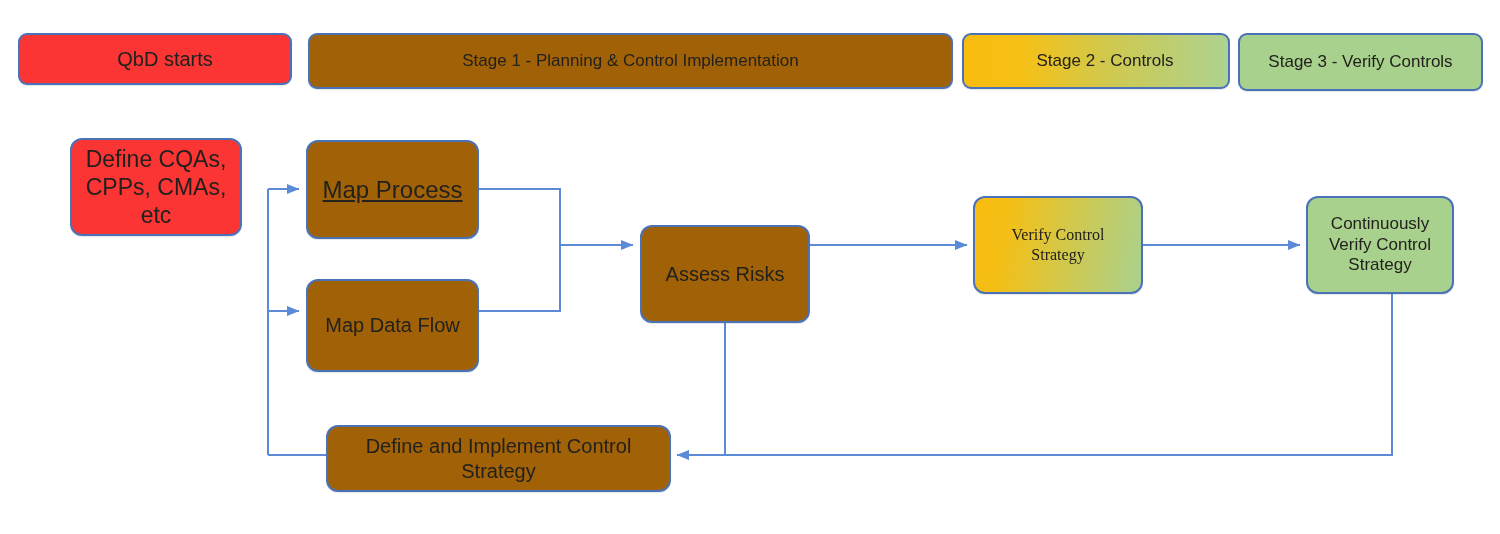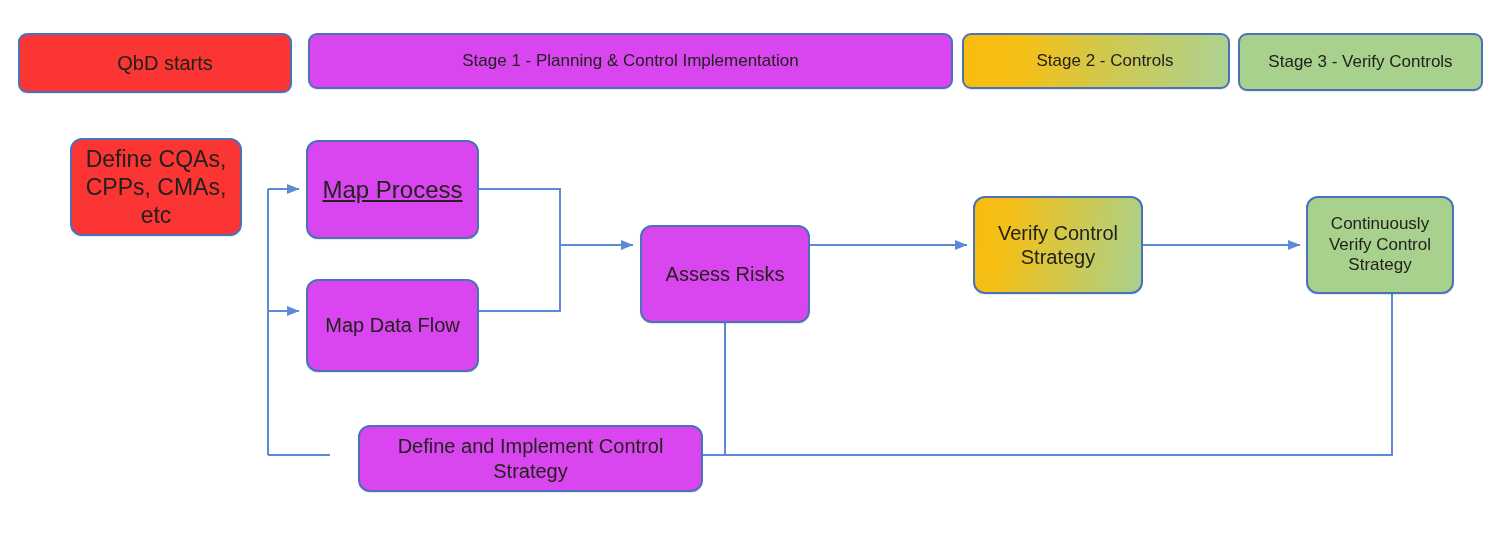--- a/index.html
+++ b/index.html
@@ -43,21 +43,21 @@
     line-height: 1.22;
     padding: 2px 8px;
     box-shadow: 0 1px 1px rgba(0,0,0,0.10);
   }
   .banner {
     border-radius: 9px;
     font-size: 17px;
   }
   
   .fill-red      { background: #fb3434; }
-  .fill-yellow   { background: #d946ef; }
+  .fill-yellow   { background: #a16207; }
   .fill-green    { background: #a8d18d; }
   .fill-grad-yg  { background: linear-gradient(90deg, #f9bc0f 0%, #f6c016 22%, #cfc94f 55%, #aed291 100%); }
   .fill-grad-yg2 { background: linear-gradient(100deg, #f9bc0f 0%, #f4bf16 20%, #d2c84b 55%, #a9d18e 100%); }
 
   .node-text { display: block; }
 </style>
 </head>
 <body>
 
 <div id="canvas">
@@ -91,21 +91,21 @@
       <path d="M810,245 L967,245" marker-end="url(#arrow)"></path>
 
       <path d="M1143,245 L1300,245" marker-end="url(#arrow)"></path>
 
       <path d="M725,294 L725,455 L677,455" marker-end="url(#arrow-l)"></path>
 
       <path d="M1392,294 L1392,455 L725,455"></path>
     </g>
   </svg>
 
-  <div class="node banner fill-red" style="left:18px; top:33px; width:274px; height:60px; font-size:20px;padding-left:28px;">
+  <div class="node banner fill-red" style="left:18px; top:33px; width:274px; height:52px; font-size:20px;padding-left:28px;">
     <span class="node-text">QbD starts</span>
   </div>
 
   <div class="node banner fill-yellow" style="left:308px; top:33px; width:645px; height:56px;">
     <span class="node-text">Stage 1 - Planning &amp; Control Implementation</span>
   </div>
 
   <div class="node banner fill-grad-yg" style="left:962px; top:33px; width:268px; height:56px;padding-left:26px;">
     <span class="node-text">Stage 2 -  Controls</span>
   </div>
@@ -123,25 +123,25 @@
   </div>
 
   <div class="node fill-yellow" style="left:306px; top:279px; width:173px; height:93px; font-size:20px;">
     <span class="node-text">Map Data Flow</span>
   </div>
 
   <div class="node fill-yellow" style="left:640px; top:196px; width:170px; height:98px; font-size:20px;margin-top:29px;">
     <span class="node-text">Assess Risks</span>
   </div>
 
-  <div class="node fill-grad-yg2" style="left:973px; top:196px; width:170px; height:98px; font-size:20px;">
+  <div class="node fill-grad-yg2" style="left:973px; top:196px; width:170px; height:98px; font-size:16px;font-family:Liberation Serif, serif;">
     <span class="node-text">Verify Control Strategy</span>
   </div>
 
   <div class="node fill-green" style="left:1306px; top:196px; width:148px; height:98px; font-size:17px;">
     <span class="node-text">Continuously Verify Control Strategy</span>
   </div>
 
-  <div class="node fill-yellow" style="left:326px; top:425px; width:345px; height:67px; font-size:20px;margin-left:32px;">
+  <div class="node fill-yellow" style="left:326px; top:425px; width:345px; height:67px; font-size:20px;">
     <span class="node-text">Define and Implement Control Strategy</span>
   </div>
 
 </div>
 
 </body></html>

